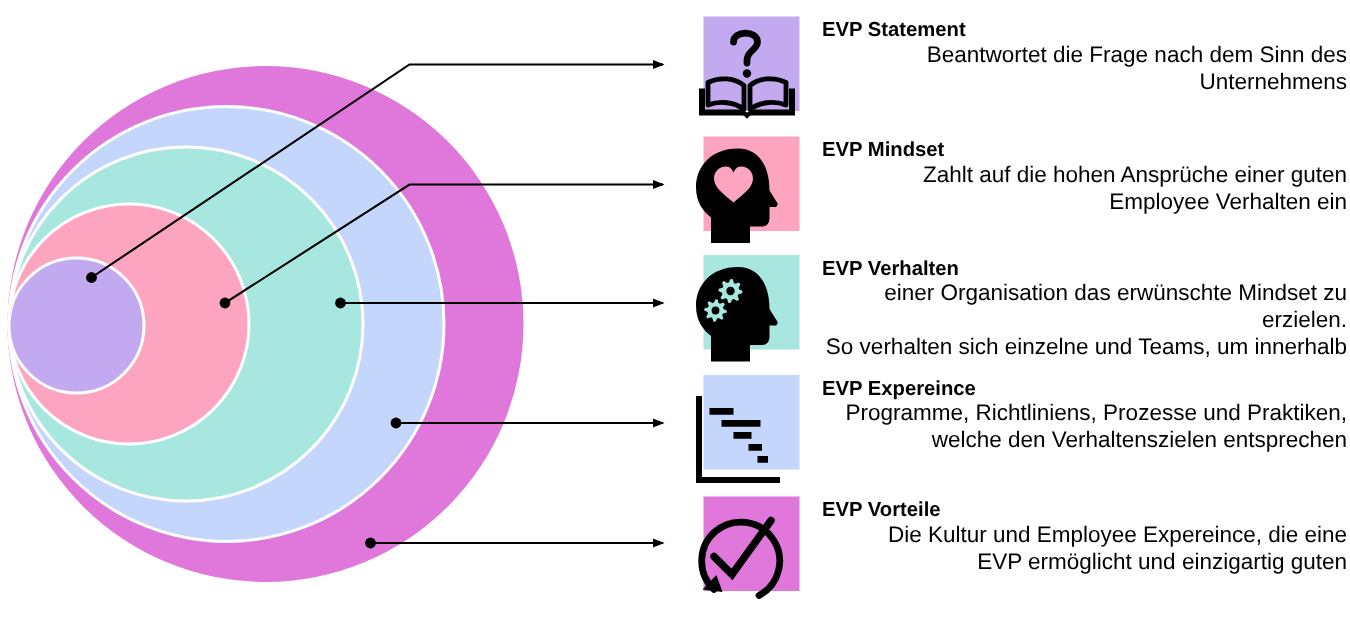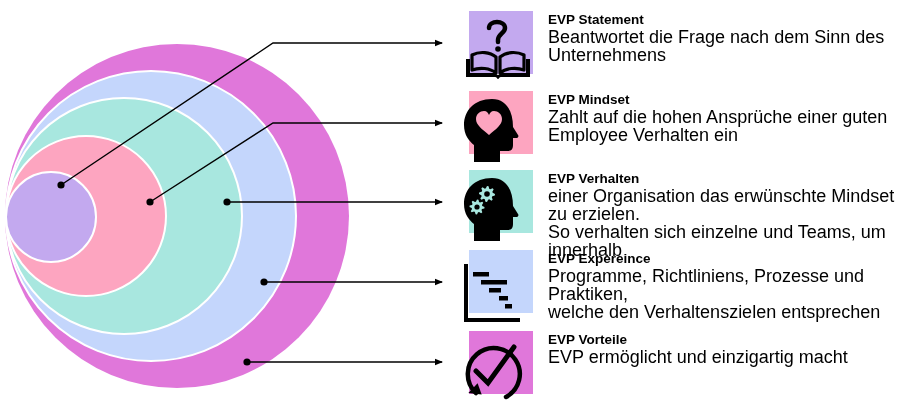--- a/index.html
+++ b/index.html
@@ -4,21 +4,21 @@
   <style>
     html, body { margin: 0; padding: 0; background: #ffffff; }
     body { width: 900px; height: 412px; position: relative; overflow: hidden;
            font-family: "Liberation Sans", sans-serif; color: #000; }
     #diagram { position: absolute; left: 0; top: 0; width: 900px; height: 412px; }
     .item { position: absolute; left: 462px; width: 438px; height: 72px; }
     .icon-box { position: absolute; left: 0; top: 0; width: 72px; height: 72px; }
     .icon-box svg { position: absolute; left: 0; top: 0; width: 72px; height: 72px; overflow: visible; }
     .text { position: absolute; left: 86px; top: 0; width: 350px; }
     .title { font-weight: bold; font-size: 13.5px; line-height: 17px; }
-    .desc { font-size: 18px; line-height: 18px; }
+    .desc { font-size: 15px; line-height: 18px; text-align: right; }
   </style>
 </head>
 <body>
 
 <svg id="diagram" viewBox="0 0 900 412" xmlns="http://www.w3.org/2000/svg">
   <defs>
     <marker id="arrowhead" markerWidth="8" markerHeight="8" refX="7" refY="4" orient="auto" markerUnits="userSpaceOnUse">
       <path d="M0,0.8 L8,4 L0,7.2 Z" fill="#000"></path>
     </marker>
   </defs>
@@ -131,16 +131,17 @@
     <svg viewBox="0 0 72 72">
       <rect x="7" y="0" width="64" height="63" fill="#e077da"></rect>
       <path d="M14,62 A26,26 0 1 1 44,66" fill="none" stroke="#000" stroke-width="4.5" stroke-linecap="round"></path>
       <path d="M18,54 L6,60 L18,66 Z" fill="#000" transform="rotate(-20 12 60)"></path>
       <path d="M14,40 L26,52 L52,16" fill="none" stroke="#000" stroke-width="5" stroke-linejoin="miter" stroke-linecap="round"></path>
     </svg>
   </div>
   <div class="text">
     <div class="title">EVP Vorteile</div>
     <div class="desc">
-      <div>EVP ermöglicht und einzigartig macht</div>
+      <div>Die Kultur und Employee Expereince, die eine</div>
+      <div>EVP ermöglicht und einzigartig guten</div>
     </div>
   </div>
 </div>
 
 </body></html>

